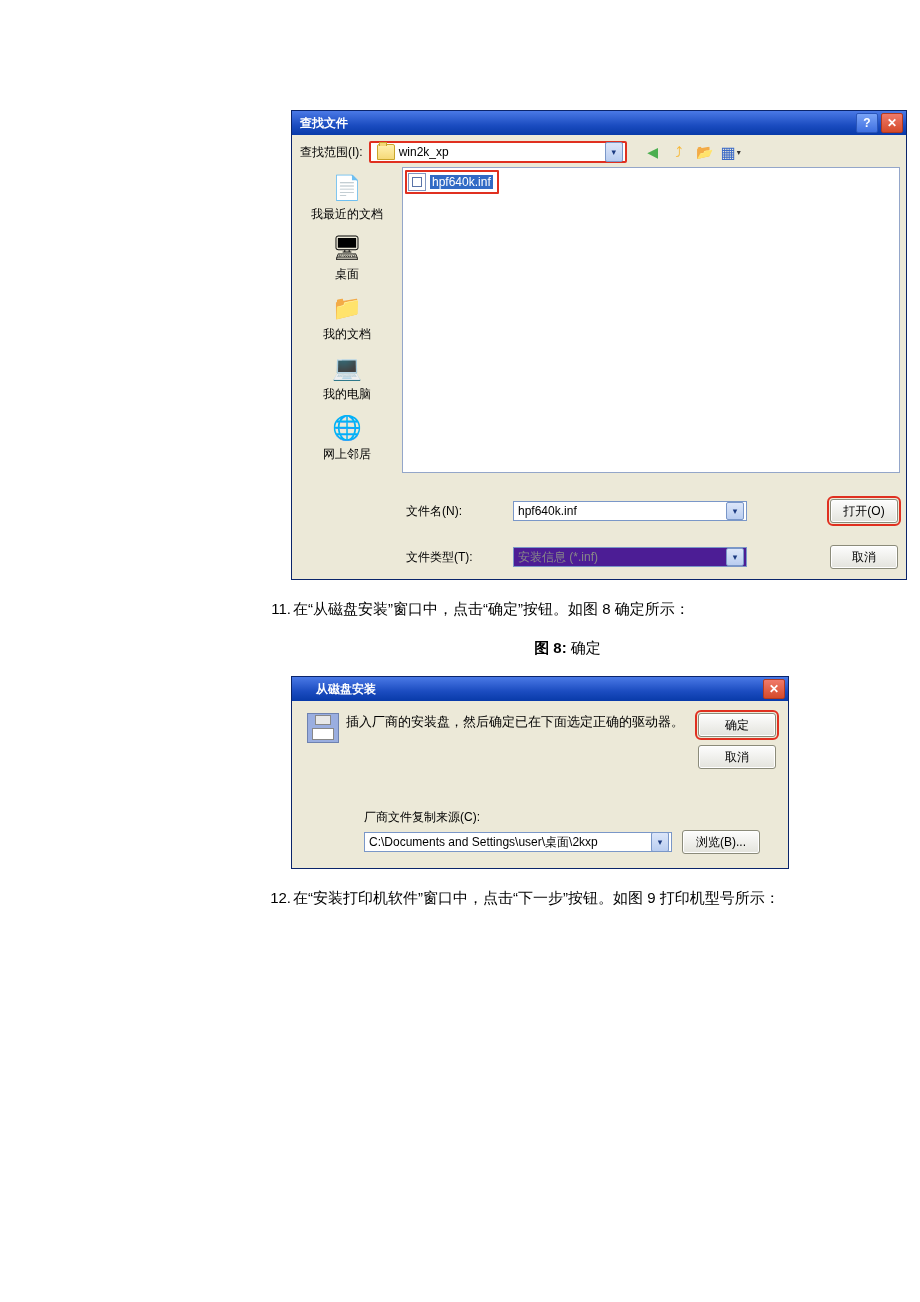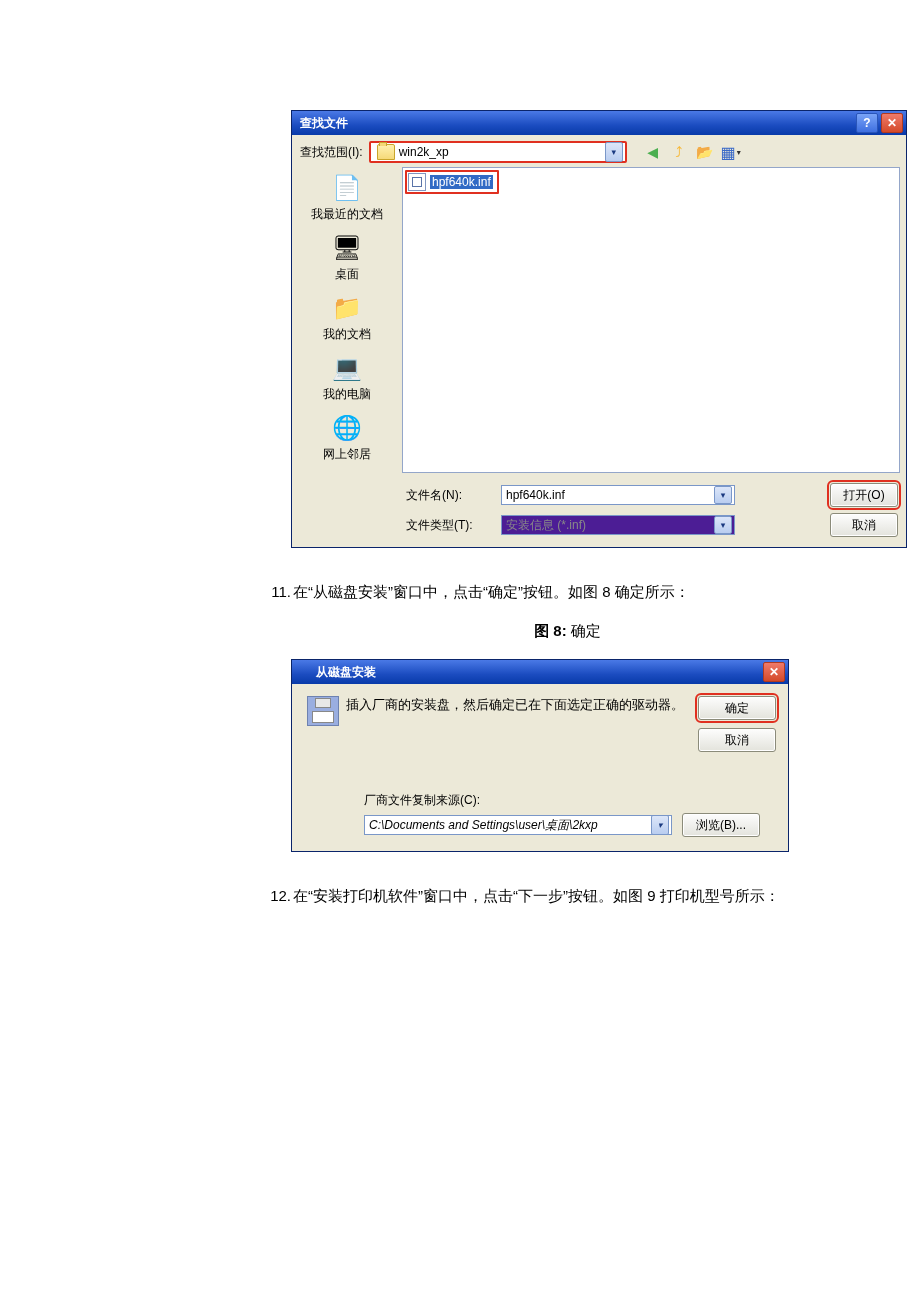--- a/index.html
+++ b/index.html
@@ -142,21 +142,21 @@
     content:""; position:absolute; left:3px; top:3px; width:8px; height:8px;
     border:1px solid #5a74a8;
   }
   .file-sel .ftxt { background:#316ac5; color:#fff; padding:0 2px; font-size:12px; }
 
   .dlg1 .bottom {
     background:#ece9d8;
     padding:4px 8px 10px 8px;
   }
   .fn-row {
-    display:flex; align-items:center; margin-top:6px;justify-content:center;
+    display:flex; align-items:center; gap:12px; margin-top:22px;justify-content:center;
   }
   .fn-row .col-lbl { flex:0 0 95px; padding-left:106px; box-sizing:content-box; font-size:12px; }
   .fn-input {
     flex:0 0 234px;
     height:20px;
     border:1px solid #7a97c8;
     background:#fff;
     display:flex; align-items:center;
     padding: 0 2px 0 4px;
     box-sizing:border-box;
@@ -172,21 +172,21 @@
     border-radius:3px;
     font-size:12px;
     display:flex; align-items:center; justify-content:center;
     box-shadow: inset 0 0 0 1px #fff;
   }
   .xp-btn.hot { outline:2px solid #e03020; outline-offset:1px; }
 
   
   .step-row {
     display:flex;
-    margin-top: 32px;
+    margin-top: 17px;
     font-size:15px;
     line-height:1.6;
   }
   .step-row .num { width:25px; text-align:right; margin-right:2px; }
   .step-row .txt { flex:1; }
   .fig-title {
     margin-top:18px;
     font-size:15px;
     text-align:center;
   }
@@ -239,21 +239,20 @@
     display:flex; align-items:center; gap:10px; margin-top:4px;
   }
   .src-input {
     flex:0 0 308px;
     height:20px;
     border:1px solid #7a97c8;
     background:#fff;
     display:flex; align-items:center;
     padding:0 2px 0 4px;
     box-sizing:border-box;
-    font-style:italic;
   }
   .src-input .txt { flex:1; font-size:12px; white-space:nowrap; overflow:hidden; }
 
 </style>
 </head>
 <body>
 
 <div class="page">
 
   <div class="dlg1 indent-full">

